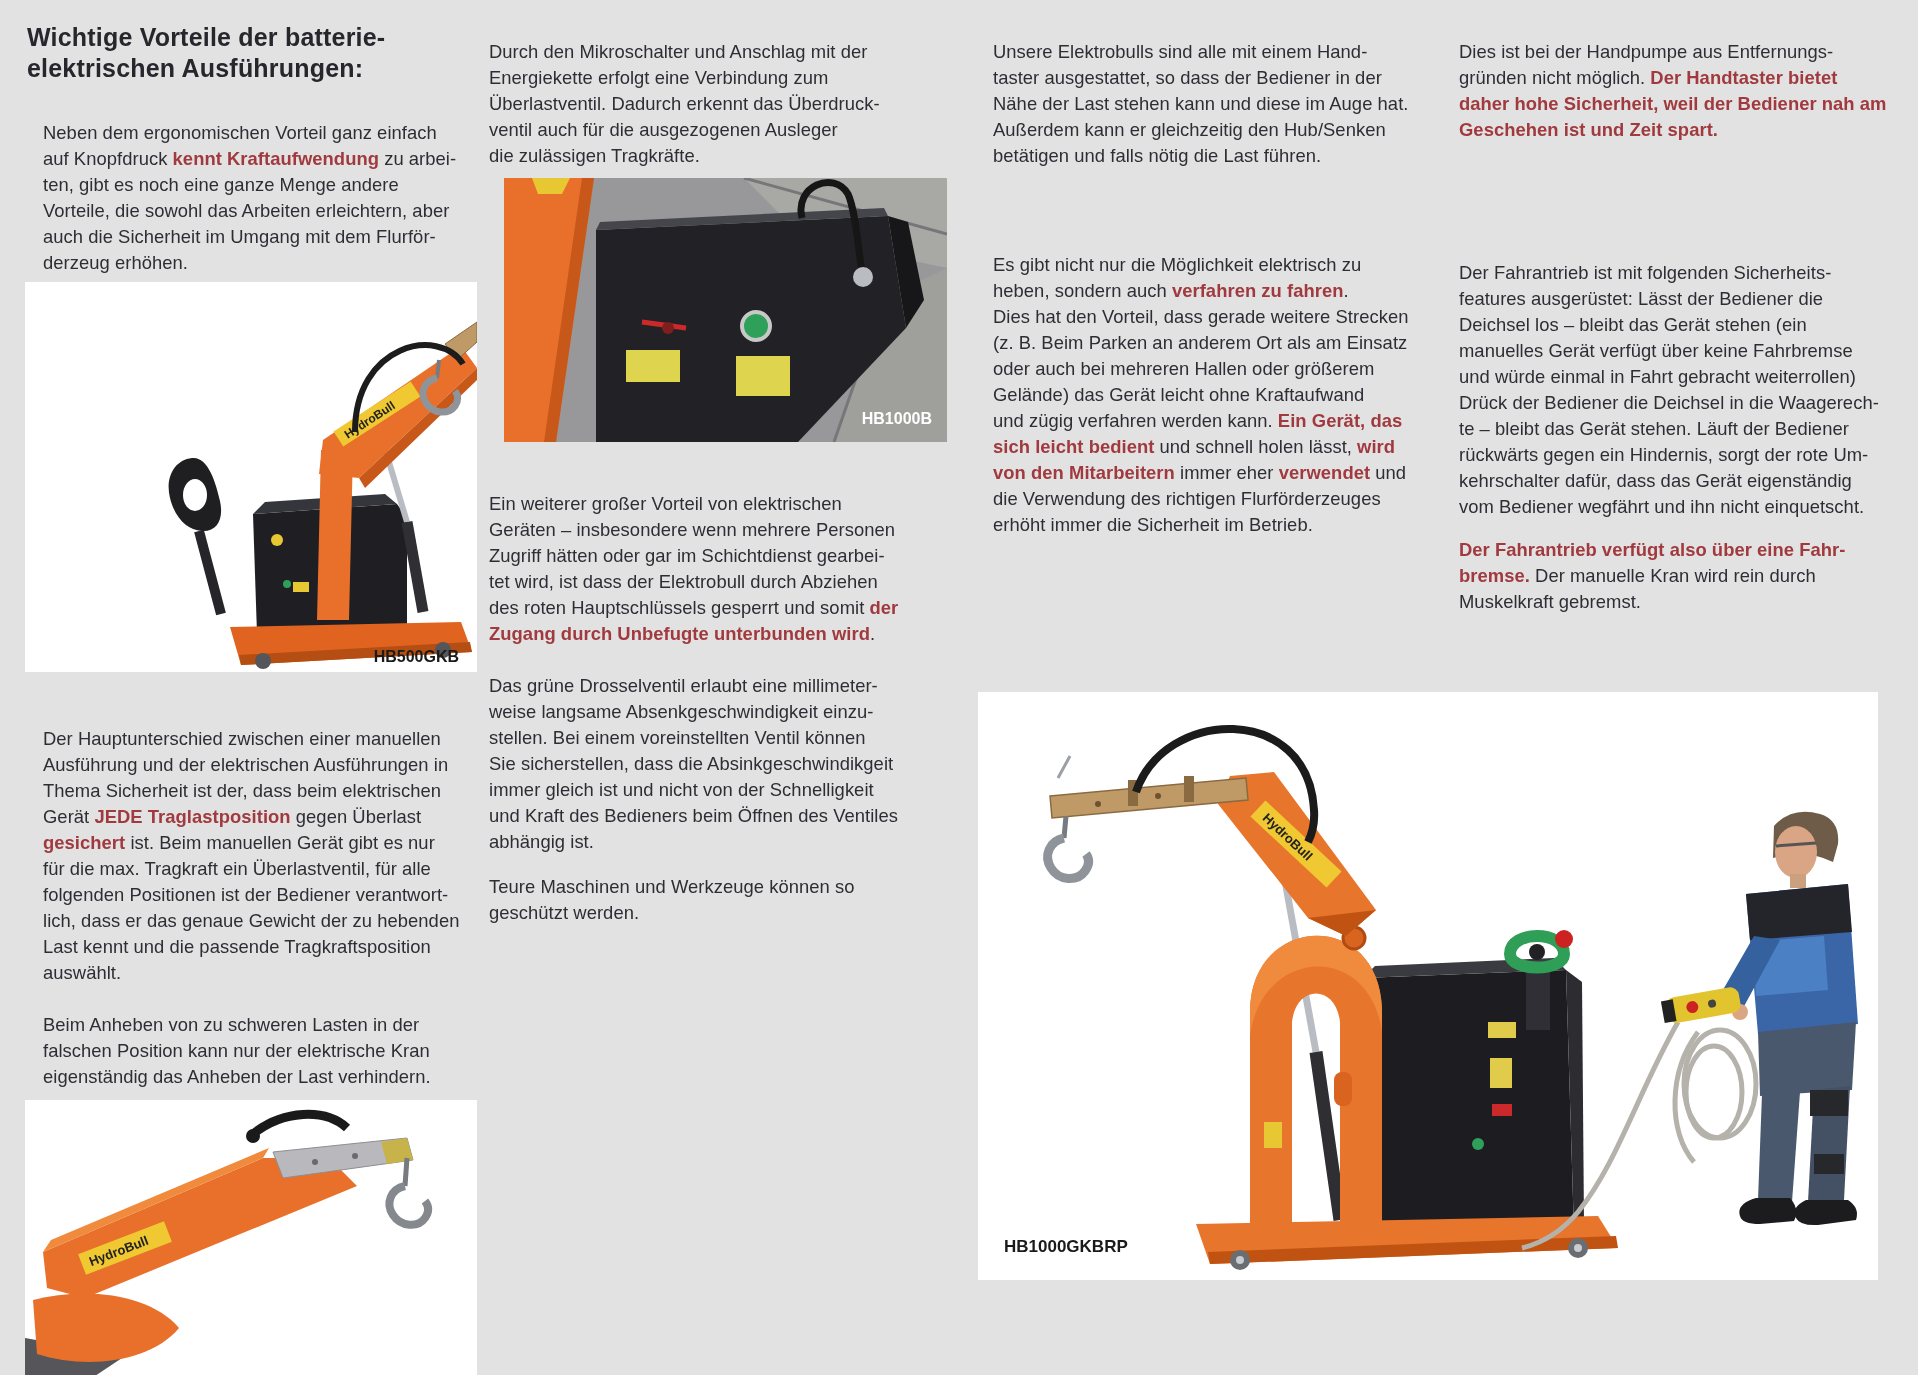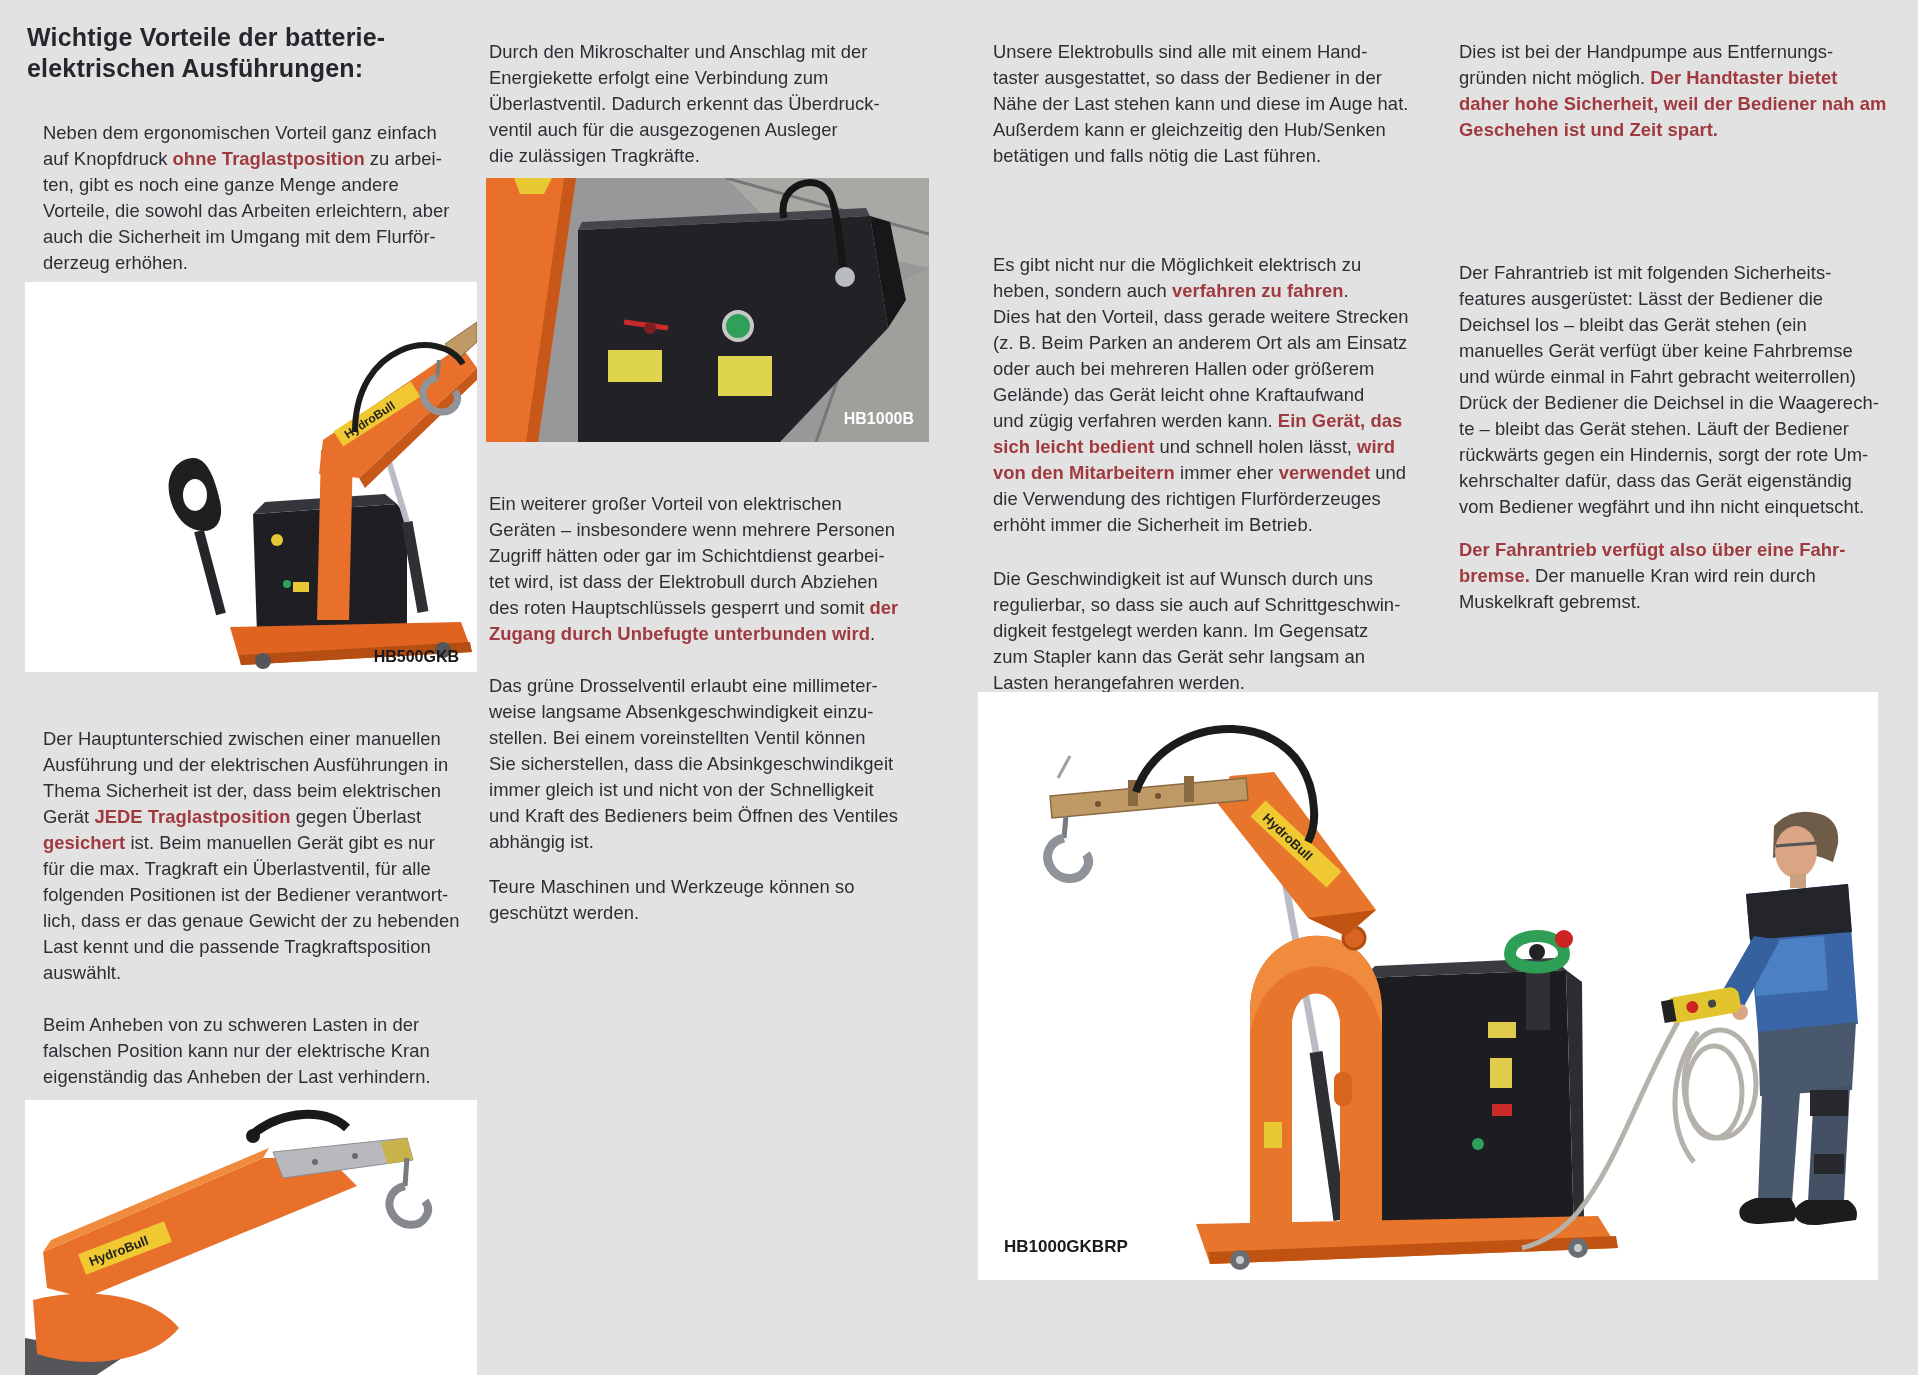--- a/index.html
+++ b/index.html
@@ -19,21 +19,21 @@
   .photo svg{display:block}
   .plabel{font-family:"Liberation Sans",sans-serif;font-weight:700}
 </style>
 </head>
 <body>
 
 <div class="col" style="left:27px;width:460px">
   <h1 class="title" style="left:0;top:22px">Wichtige Vorteile der batterie-
 elektrischen Ausführungen:</h1>
   <p class="body" style="left:0;top:104px"><span class="rg">Neben dem ergonomischen Vorteil ganz einfach
-auf Knopfdruck </span><span class="em">ohne Traglastposition</span><span class="rg"> zu arbei-
+auf Knopfdruck </span><span class="em">kennt Kraftaufwendung</span><span class="rg"> zu arbei-
 ten, gibt es noch eine ganze Menge andere
 Vorteile, die sowohl das Arbeiten erleichtern, aber
 auch die Sicherheit im Umgang mit dem Flurför-
 derzeug erhöhen.</span></p>
   <p class="body" style="left:0;top:710px"><span class="rg">Der Hauptunterschied zwischen einer manuellen
 Ausführung und der elektrischen Ausführungen in
 Thema Sicherheit ist der, dass beim elektrischen
 Gerät </span><span class="em">JEDE Traglastposition</span><span class="rg"> gegen Überlast
 </span><span class="em">gesichert</span><span class="rg"> ist. Beim manuellen Gerät gibt es nur
 für die max. Tragkraft ein Überlastventil, für alle
@@ -151,21 +151,21 @@
 weise langsame Absenkgeschwindigkeit einzu-
 stellen. Bei einem voreinstellten Ventil können
 Sie sicherstellen, dass die Absinkgeschwindikgeit
 immer gleich ist und nicht von der Schnelligkeit
 und Kraft des Bedieners beim Öffnen des Ventiles
 abhängig ist.</span></p>
   <p class="body" style="left:0;top:858px"><span class="rg">Teure Maschinen und Werkzeuge können so
 geschützt werden.</span></p>
 </div>
 
-<div class="photo" style="left:486px;top:178px;width:443px;height:264px">
+<div class="photo" style="left:504px;top:178px;width:443px;height:264px">
   <svg viewBox="0 0 443 264" width="443" height="264">
     <rect x="0" y="0" width="443" height="264" fill="#98989a"></rect>
 
     <g>
       <polygon points="240,0 443,0 443,90 300,60" fill="#a8a8a4"></polygon>
       <polygon points="443,90 443,264 330,264 380,120" fill="#9f9f9b"></polygon>
       <line x1="300" y1="60" x2="260" y2="264" stroke="#77777a" stroke-width="3"></line>
       <line x1="380" y1="120" x2="330" y2="264" stroke="#77777a" stroke-width="3"></line>
       <line x1="240" y1="0" x2="443" y2="56" stroke="#77777a" stroke-width="3"></line>
     </g>
@@ -209,25 +209,20 @@
 heben, sondern auch </span><span class="em">verfahren zu fahren</span><span class="rg">.
 Dies hat den Vorteil, dass gerade weitere Strecken
 (z. B. Beim Parken an anderem Ort als am Einsatz
 oder auch bei mehreren Hallen oder größerem
 Gelände) das Gerät leicht ohne Kraftaufwand
 und zügig verfahren werden kann. </span><span class="em">Ein Gerät, das
 sich leicht bedient</span><span class="rg"> und schnell holen lässt, </span><span class="em">wird
 von den Mitarbeitern</span><span class="rg"> immer eher </span><span class="em">verwendet</span><span class="rg"> und
 die Verwendung des richtigen Flurförderzeuges
 erhöht immer die Sicherheit im Betrieb.</span></p>
-  <p class="body" style="left:0;top:550px"><span class="rg">Die Geschwindigkeit ist auf Wunsch durch uns
-regulierbar, so dass sie auch auf Schrittgeschwin-
-digkeit festgelegt werden kann. Im Gegensatz
-zum Stapler kann das Gerät sehr langsam an
-Lasten herangefahren werden.</span></p>
 </div>
 
 <div class="col" style="left:1443px;width:470px">
   <p class="body" style="left:0;top:23px"><span class="rg">Dies ist bei der Handpumpe aus Entfernungs-
 gründen nicht möglich. </span><span class="em">Der Handtaster bietet
 daher hohe Sicherheit, weil der Bediener nah am
 Geschehen ist und Zeit spart.</span></p>
   <p class="body" style="left:0;top:244px"><span class="rg">Der Fahrantrieb ist mit folgenden Sicherheits-
 features ausgerüstet: Lässt der Bediener die
 Deichsel los – bleibt das Gerät stehen (ein

